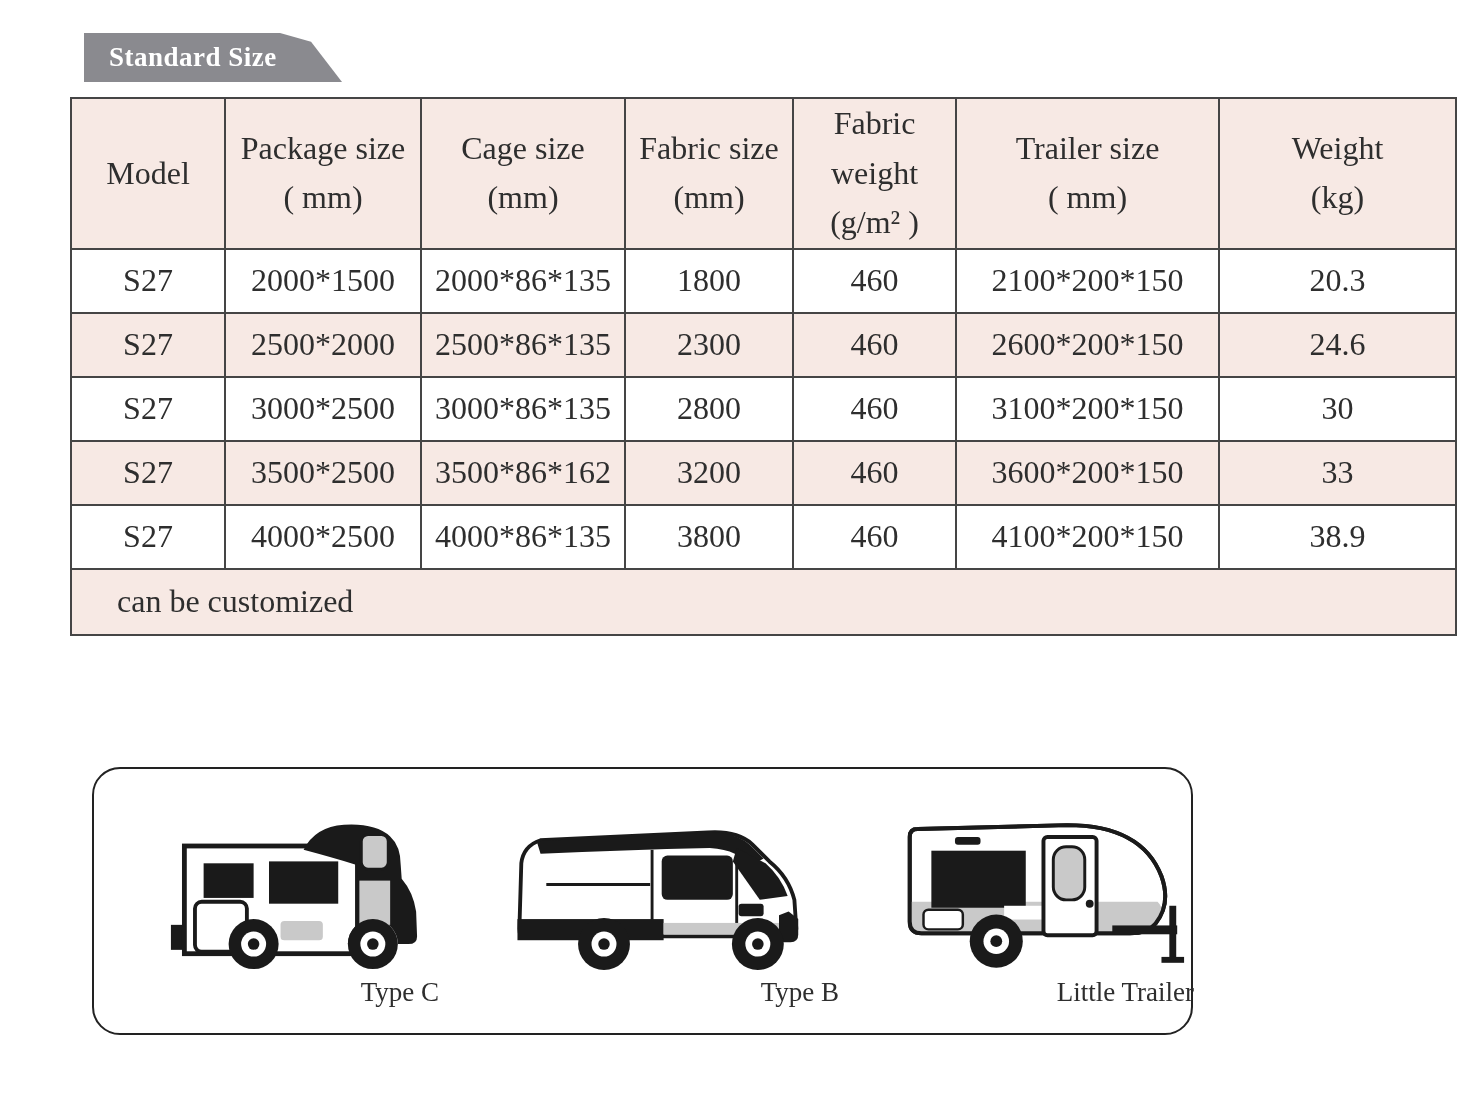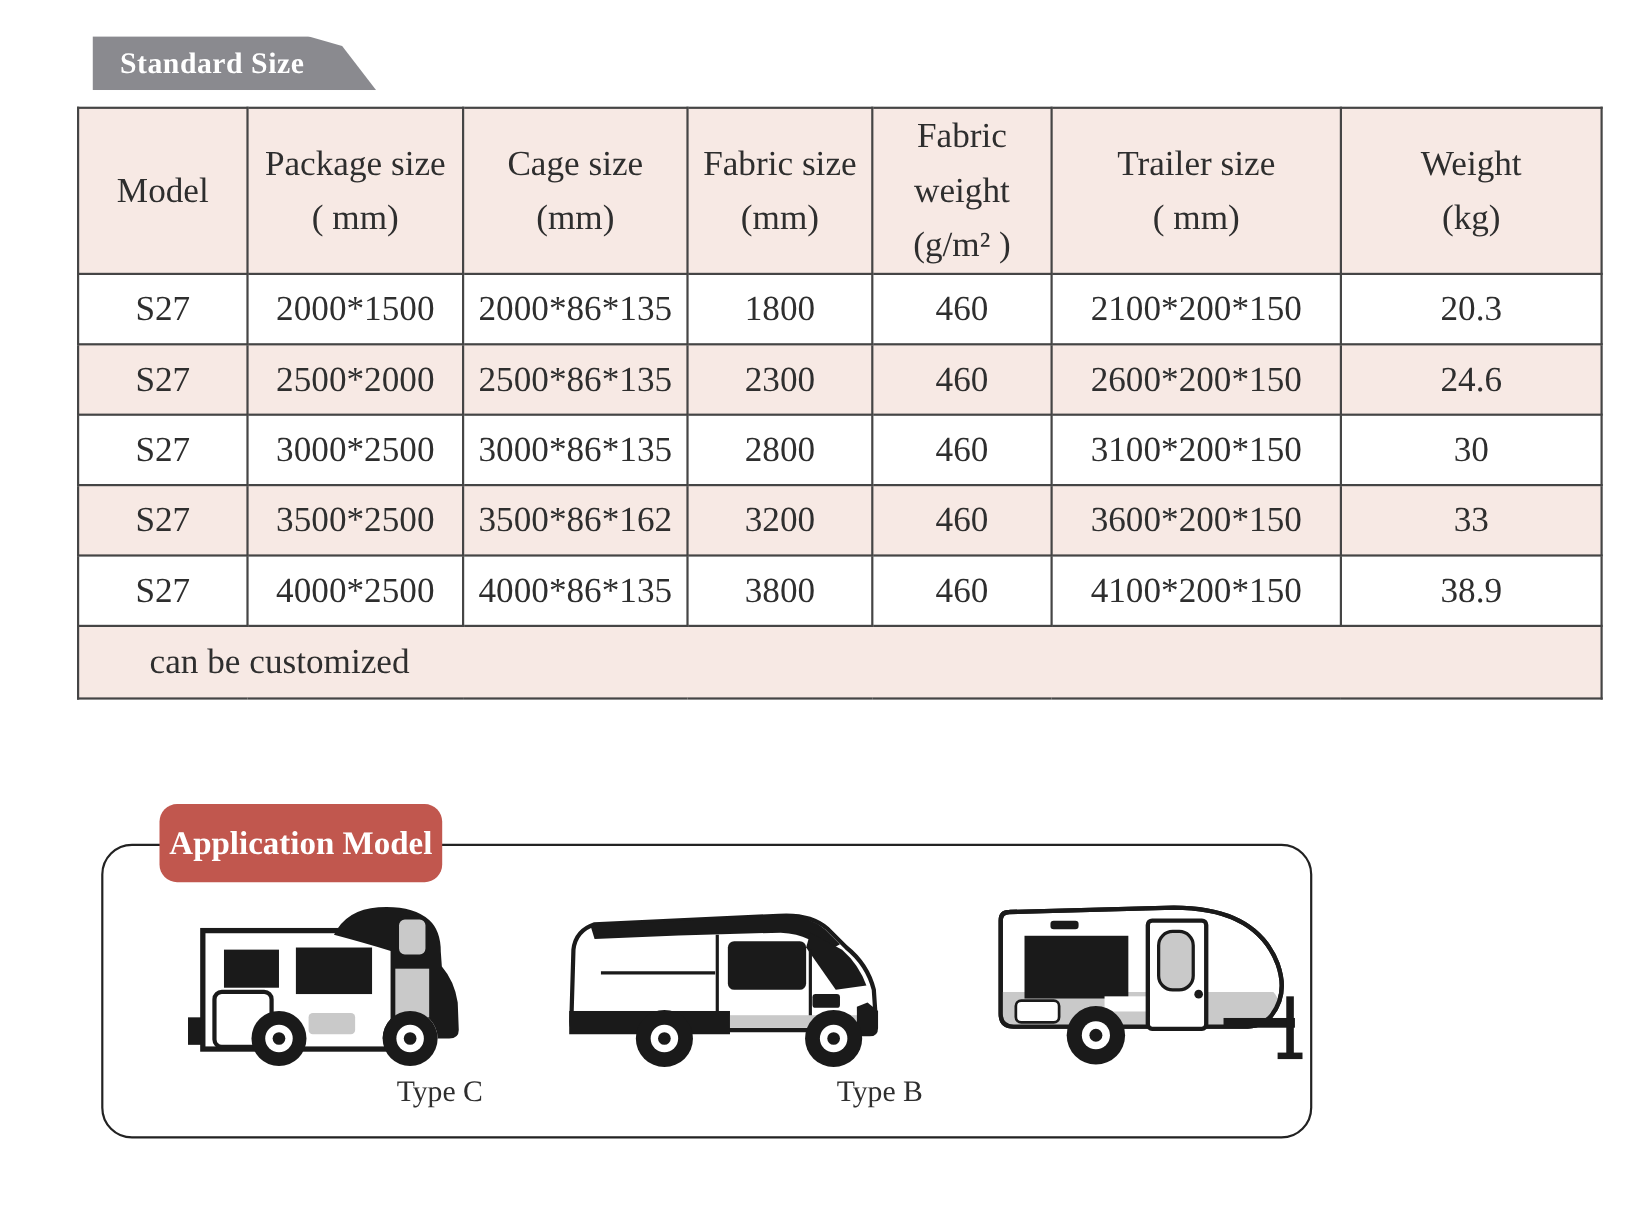--- a/index.html
+++ b/index.html
@@ -36,21 +36,21 @@
     border: 2px solid #454545;
     text-align: center;
     vertical-align: middle;
     color: #2e2e2e;
     font-weight: normal;
   }
   table.spec thead tr { height: 108px; background: #f7e9e4; }
   table.spec tbody tr { height: 64px; margin-top: 23px; }
   table.spec tbody tr.alt { background: #f7e9e4; }
   table.spec tfoot tr { height: 66px; background: #f7e9e4; }
-  table.spec tfoot td { text-align: left; padding-left: 64px; }
+  table.spec tfoot td { text-align: left; padding-left: 45px; }
   .hline { line-height: 1.55; }
 
   
   .app-panel {
     position: absolute; left: 92px; top: 767px;
     width: 1101px; height: 268px;
     border: 2.5px solid #222222;
     border-radius: 28px;
     background: #ffffff;
   }
@@ -167,23 +167,20 @@
   </tbody>
   <tfoot>
     <tr>
       <td colspan="7">can be customized</td>
     </tr>
   </tfoot>
 </table>
 
 <div class="app-panel">
 
-  <div class="app-badge">
-    <span>Application Model</span>
-  </div>
 
   <div class="vehicle v-typec">
     <svg width="270" height="150" viewBox="0 0 260 156">
       <rect x="2" y="108" width="17" height="26" fill="#1a1a1a"></rect>
       <rect x="16" y="26" width="180" height="112" fill="#ffffff" stroke="#1a1a1a" stroke-width="5"></rect>
       <path d="M140,30 Q152,6 182,4 Q214,2 230,16 Q241,26 241,46 L242,60 Q254,74 257,94 L258,120 Q258,128 249,128 L238,128 A26,26 0 0 0 186,128 L196,128 L196,46 Q170,38 140,30 Z" fill="#1a1a1a"></path>
       <rect x="200" y="14" width="28" height="36" rx="7" fill="#c9c9c9" stroke="#1a1a1a" stroke-width="3"></rect>
       <rect x="198" y="62" width="32" height="46" fill="#c9c9c9"></rect>
       <rect x="36" y="44" width="52" height="36" fill="#1a1a1a"></rect>
       <rect x="104" y="42" width="72" height="44" fill="#1a1a1a"></rect>
@@ -234,15 +231,16 @@
       <rect x="152" y="24" width="54" height="100" rx="4" fill="#ffffff" stroke="#1a1a1a" stroke-width="4"></rect>
       <rect x="162" y="34" width="32" height="54" rx="13" fill="#c9c9c9" stroke="#1a1a1a" stroke-width="3"></rect>
       <circle cx="199" cy="92" r="4" fill="#1a1a1a"></circle>
       <rect x="222" y="114" width="66" height="9" fill="#1a1a1a"></rect>
       <rect x="280" y="94" width="7" height="56" fill="#1a1a1a"></rect>
       <rect x="272" y="146" width="23" height="6" fill="#1a1a1a"></rect>
       <circle cx="104" cy="130" r="27" fill="#1a1a1a"></circle>
       <circle cx="104" cy="130" r="13" fill="#ffffff"></circle>
       <circle cx="104" cy="130" r="6" fill="#1a1a1a"></circle>
     </svg>
+    <div class="v-label">Little Trailer</div>
   </div>
 
 </div>
 
 </body></html>

